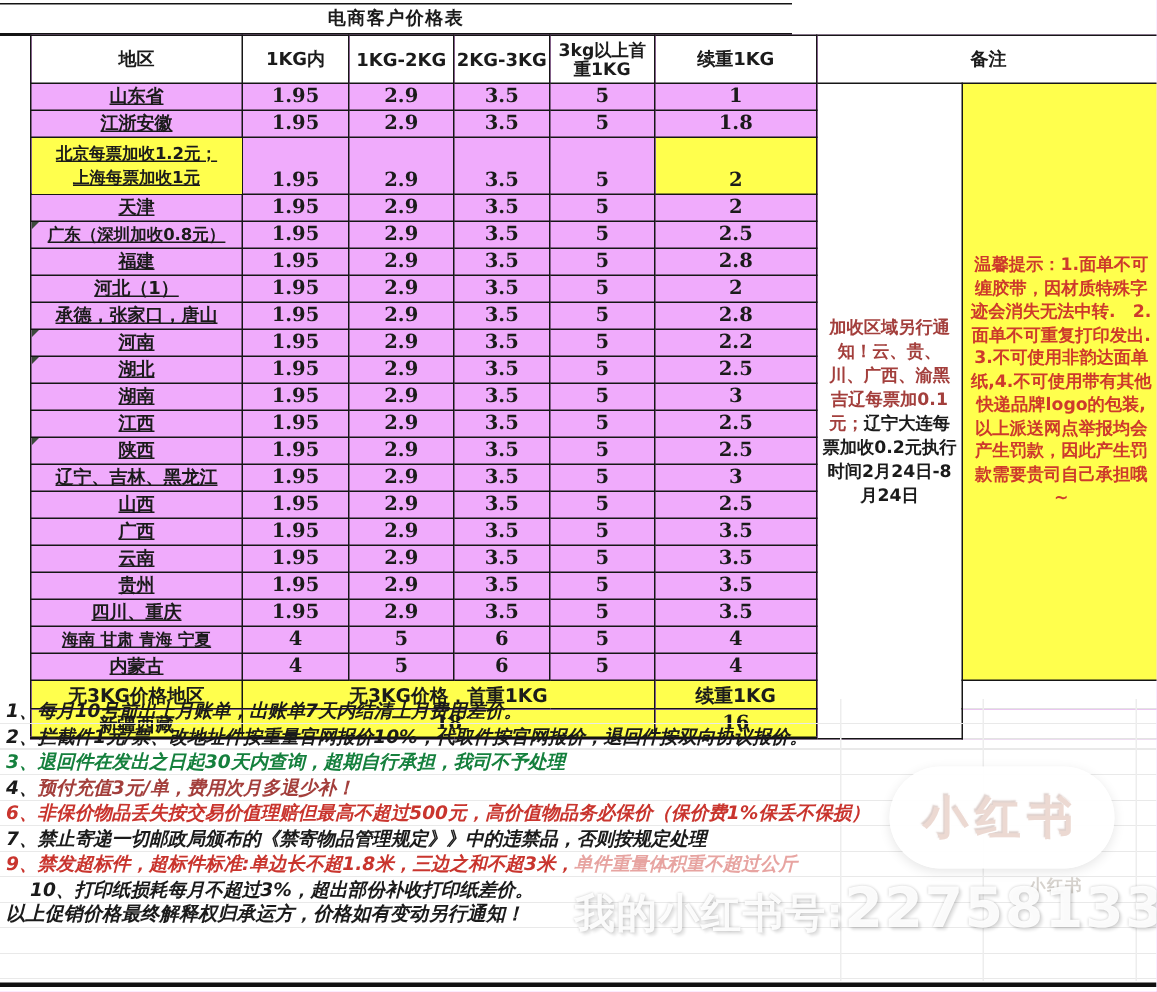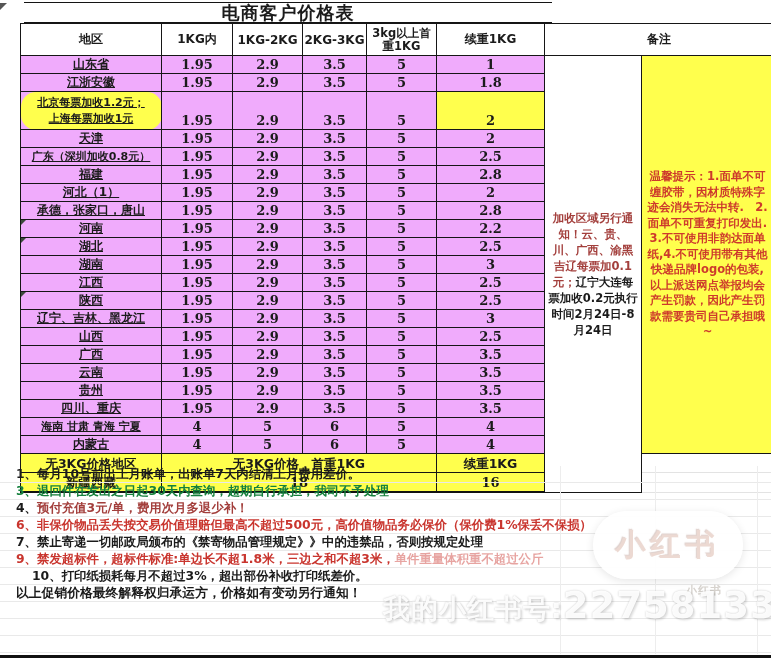--- a/index.html
+++ b/index.html
@@ -5,51 +5,51 @@
   html,body{margin:0;padding:0;}
   body{font-family:"DejaVu Sans",sans-serif;font-weight:bold;color:#1b1b1b;}
   .stage{position:relative;width:771px;height:661px;background:#ffffff;overflow:hidden;}
 
   
   .corner{position:absolute;left:0;top:3px;width:0;height:0;
     border-top:7px solid #555;border-right:7px solid transparent;}
 
   
   .title{position:absolute;left:0;top:2px;width:528px;height:19px;line-height:19px;
-    text-align:center;font-size:18px;letter-spacing:1px;
-    border-top:1px solid #141414;border-bottom:2px solid #141414;background:#fff;margin-left:24px;}
+    text-align:center;font-size:12px;letter-spacing:1px;
+    border-top:1px solid #141414;border-bottom:2px solid #141414;background:#fff;}
 
   
   table.price{position:absolute;left:20px;top:23px;border-collapse:collapse;table-layout:fixed;width:753px;background:#f0abfc;}
   table.price th,table.price td{border:1px solid #161616;padding:0;text-align:center;vertical-align:middle;overflow:hidden;}
   thead th{height:31px;font-size:12px;background:#fff;}
   th.wrap{white-space:pre-line;text-align:left;padding-left:2px;font-size:11.5px;line-height:13px;}
   tbody td{height:17px;font-size:12px;line-height:13px;}
   td.region{position:relative;white-space:pre-line;text-decoration:underline;}
-  td.region.sm{font-size:11px;border-radius:15px;}
+  td.region.sm{font-size:11px;}
   td.num{font-family:"DejaVu Serif",serif;font-size:13px;}
   tr.tall td{height:35px;}
   tr.tall td.num{vertical-align:bottom;padding-bottom:2px;}
   tr.tall td.region{font-size:11px;line-height:16px;}
   .hl{background:var(--hl,#ffff4d);}
   tr.yrow td{height:18px;background:var(--hl,#ffff4d);}
   tr.yrow td.txt{font-size:12.5px;}
   tr.yrow td.num{font-size:13px;}
   tr.yrow.last td{border-bottom:2px solid #111;}
   tr.yrow td.ghost{background:#fff;border:1px solid #e3e3e3;}
   td.note-mid{background:#fff;border-bottom:1px solid #cfcfcf;vertical-align:middle;}
   .mid-inner{font-size:11.5px;line-height:16px;padding:0 3px;text-align:center;}
   td.note-yellow{background:var(--hl,#ffff4d);vertical-align:middle;}
   .yel-inner{font-size:11.5px;line-height:15.5px;padding:0 4px;text-align:center;color:var(--remark_red,#cd3a2c);}
   .mk{position:absolute;left:0;top:0;width:0;height:0;
     border-top:5px solid #3c4a3c;border-right:5px solid transparent;}
 
   
   .notes{position:absolute;left:0;top:466px;width:771px;z-index:2;}
-  .note-line{height:17px;line-height:16.5px;font-size:12.4px;padding-left:16px;white-space:nowrap;}
+  .note-line{height:17px;line-height:16.5px;font-size:12.4px;padding-left:4px;white-space:nowrap;font-style:italic;}
   .note-line:last-child{font-size:12.8px;}
 
   
   .notesgrid{position:absolute;left:0;top:466px;width:771px;height:188px;z-index:1;
     background:repeating-linear-gradient(to bottom,transparent 0,transparent 16px,#e9e9e9 16px,#e9e9e9 17px);}
   .vline{position:absolute;width:1px;background:#ededed;z-index:1;}
   .rightstrip{position:absolute;left:758px;top:23px;width:13px;height:443px;
     background:repeating-linear-gradient(to bottom,#fff 0,#fff 16px,#ececec 16px,#ececec 17px);}
 
   .bottombar{position:absolute;left:0;top:655px;width:771px;height:3px;background:#111;z-index:4;}
@@ -290,20 +290,21 @@
           <td class="txt">新疆西藏</td>
           <td colspan="4" class="num">18</td>
           <td class="num">16</td>
           <td class="ghost"></td>
         </tr>
       </tbody>
   </table>
 
   <div class="notes">
       <div class="note-line"><span style="color: rgb(27, 27, 27);">1、每月10号前出上月账单，出账单7天内结清上月费用差价。</span></div>
+      <div class="note-line"><span style="color: rgb(27, 27, 27);">2、拦截件1元/票、改地址件按重量官网报价10%，代取件按官网报价，退回件按双向协议报价。</span></div>
       <div class="note-line"><span style="color: #15803d; text-align: center;">3、退回件在发出之日起30天内查询，超期自行承担，我司不予处理</span></div>
       <div class="note-line"><span style="color: rgb(27, 27, 27);">4、</span><span style="color: rgb(163, 63, 60);">预付充值3元/单，费用次月多退少补！</span></div>
       <div class="note-line"><span style="color: rgb(201, 53, 46);">6、非保价物品丢失按交易价值理赔但最高不超过500元，高价值物品务必保价（保价费1%保丢不保损）</span></div>
       <div class="note-line"><span style="color: rgb(27, 27, 27);">7、禁止寄递一切邮政局颁布的《禁寄物品管理规定》》中的违禁品，否则按规定处理</span></div>
       <div class="note-line"><span style="color: rgb(201, 53, 46);">9、禁发超标件，超标件标准:单边长不超1.8米，三边之和不超3米，</span><span style="color: rgba(201, 53, 46, 0.45);">单件重量体积重不超过公斤</span></div>
       <div class="note-line"><span style="color: rgb(27, 27, 27); margin-left: 16px;">10、打印纸损耗每月不超过3%，超出部份补收打印纸差价。</span></div>
       <div class="note-line"><span style="color: rgb(27, 27, 27);">以上促销价格最终解释权归承运方，价格如有变动另行通知！</span></div>
     </div>
 
   <div class="bottombar"></div>

